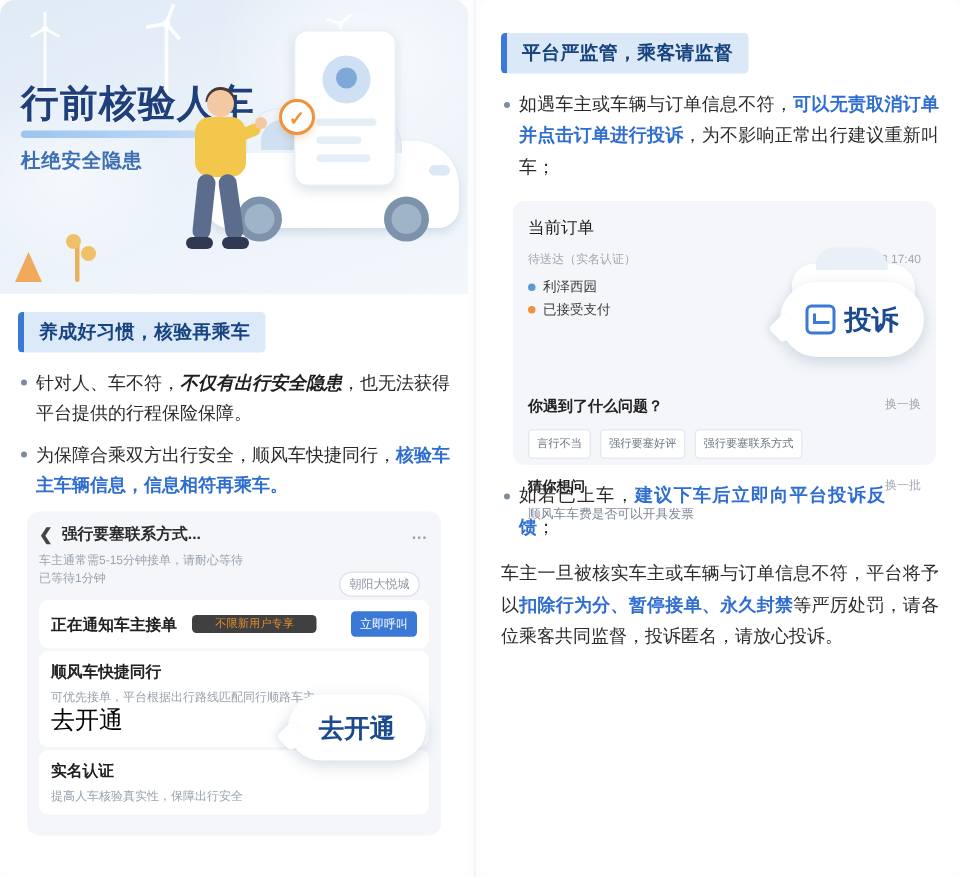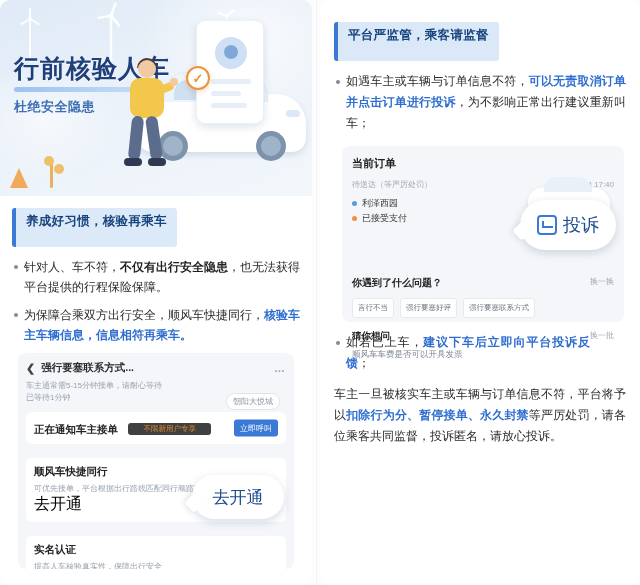--- a/index.html
+++ b/index.html
@@ -140,21 +140,21 @@
   .plant .stem { position:absolute; width: 3px; background:#e8b15c; border-radius:2px; }
   .p1 { left: 10px; }
   .p2 { left: 44px; }
   .leafdot { position:absolute; width: 10px; height: 10px; border-radius: 50%; background:#f0c069; }
   .tri { position:absolute; width:0;height:0; border-left: 9px solid transparent; border-right: 9px solid transparent; border-bottom: 20px solid #f1a95c; }
 
   
   .head-pill {
     display: inline-block;
     margin: 12px 0 0 12px;
-    padding: 5px 10px 17px 10px;
+    padding: 5px 10px 5px 10px;
     background: #dce9f9;
     border-left: 4px solid #3b79d6;
     border-radius: 3px;
     font-size: 12.5px; font-weight: 700; color: #17447f;
     letter-spacing: .3px;
   }
   .head-pill.right-variant { background: #dbe8f8; }
 
   
   .body-left { position: relative; padding: 0 12px; }
@@ -164,21 +164,21 @@
     padding-left: 12px;
     font-size: 12px; line-height: 20px; color: #2b2b2b;
     margin-bottom: 8px;
     text-align: justify;
   }
   .bullet:before {
     content: ""; position: absolute; left: 2px; top: 8px;
     width: 4px; height: 4px; border-radius: 50%; background: #7f8b9c;
   }
   .b-blue { color: #2f6ed0; font-weight: 700; }
-  .b-strong { font-weight: 700; color: #1f1f1f; }
+  .b-strong { font-weight: 700; color: #1f1f1f; font-style: italic; }
 
   
   .mock {
     position: relative;
     margin: 4px 6px 0 6px;
     background: #f4f6f9;
     border-radius: 8px;
     padding: 8px;
     height: 216px;
     overflow: hidden;
@@ -202,32 +202,32 @@
   .mock-row .t { font-size: 10.5px; font-weight: 700; color:#222; }
   .mock-row .tag {
     display:inline-block; margin-left:6px; font-size: 7.5px; color:#e08a2e;
     background:#404040; border-radius: 3px; padding: 1px 15px; vertical-align: 2px;
   }
   .mock-row .d { margin-top: 4px; font-size: 8px; color:#98a1ac; }
   .mock-row .btn-blue {
     position:absolute; right: 8px; top: 50%; transform: translateY(-50%);
     background:#3b79d6; color:#fff; font-size: 8px; border-radius: 3px; padding: 3px 6px;
   }
-  .mock-row2 { margin-top: 14px; background:#fff; border-radius:6px; padding: 7px 8px; position:relative;font-family:Liberation Mono, monospace; }
+  .mock-row2 { margin-top: 2px; background:#fff; border-radius:6px; padding: 7px 8px; position:relative;font-family:Liberation Mono, monospace; }
   .mock-row2 .t { font-size: 10.5px; font-weight:700; color:#222; }
   .mock-row2 .d { margin-top: 4px; font-size: 8px; color:#98a1ac; }
 
   
   .bubble {
     position: absolute;
     background: #ffffff;
     border-radius: 26px;
     box-shadow: 0 3px 10px rgba(60,90,130,.22);
     display: flex; align-items: center; justify-content: center;
-    font-weight: 400; color: #1b4a8f;
+    font-weight: 700; color: #1b4a8f;
   }
   .bubble-left { right: 10px; top: 122px; width: 92px; height: 44px; font-size: 17px; }
   .bubble-tail {
     position:absolute; width: 14px; height: 14px; background:#fff; border-radius: 3px;
     transform: rotate(45deg); left: -5px; bottom: 9px;
     box-shadow: -2px 2px 5px rgba(60,90,130,.10);
   }
 
   
   .body-right { padding: 0 14px; }
@@ -246,21 +246,21 @@
 
   
   .omock {
     position: relative;
     margin: 12px 2px 0 8px;
     background: #f4f6f9;
     border-radius: 8px;
     padding: 10px;
     height: 176px;
   }
-  .omock .title { font-size: 11px; font-weight: 700; color:#222; }
+  .omock .title { font-size: 11px; font-weight: 400; color:#222; }
   .omock .meta { margin-top: 8px; display:flex; align-items:center; font-size: 8px; color:#a0a8b3; }
   .omock .meta .r { margin-left:auto; }
   .omock .addr { margin-top: 6px; font-size: 9px; color:#3b3b3b; line-height: 15px; }
   .omock .addr span { display:block; position: relative; padding-left: 10px; }
   .omock .addr span:before {
     content:""; position:absolute; left:0; top:5px; width:5px;height:5px;border-radius:50%;
     background:#5b9bd5;
   }
   .omock .addr span.b:before { background:#f0923a; }
   .omock .ocar {
@@ -436,21 +436,21 @@
 
     <div class="body-right">
 
       <div class="r-bullet">
         <span>如遇车主或车辆与订单信息不符，</span><span class="b-blue">可以无责取消订单并点击订单进行投诉</span><span>，为不影响正常出行建议重新叫车；</span>
       </div>
 
       <div class="omock">
         <div class="title">当前订单</div>
         <div class="meta">
-          <span>待送达（等严厉处罚）</span>
+          <span>待送达（实名认证）</span>
           <span class="r">2021.01.23 17:40</span>
         </div>
         <div class="addr">
           <span>利泽西园</span>
           <span class="b">已接受支付</span>
         </div>
 
         <div class="ocar">
           <div class="rf"></div>
           <div class="wh wh1"></div>

